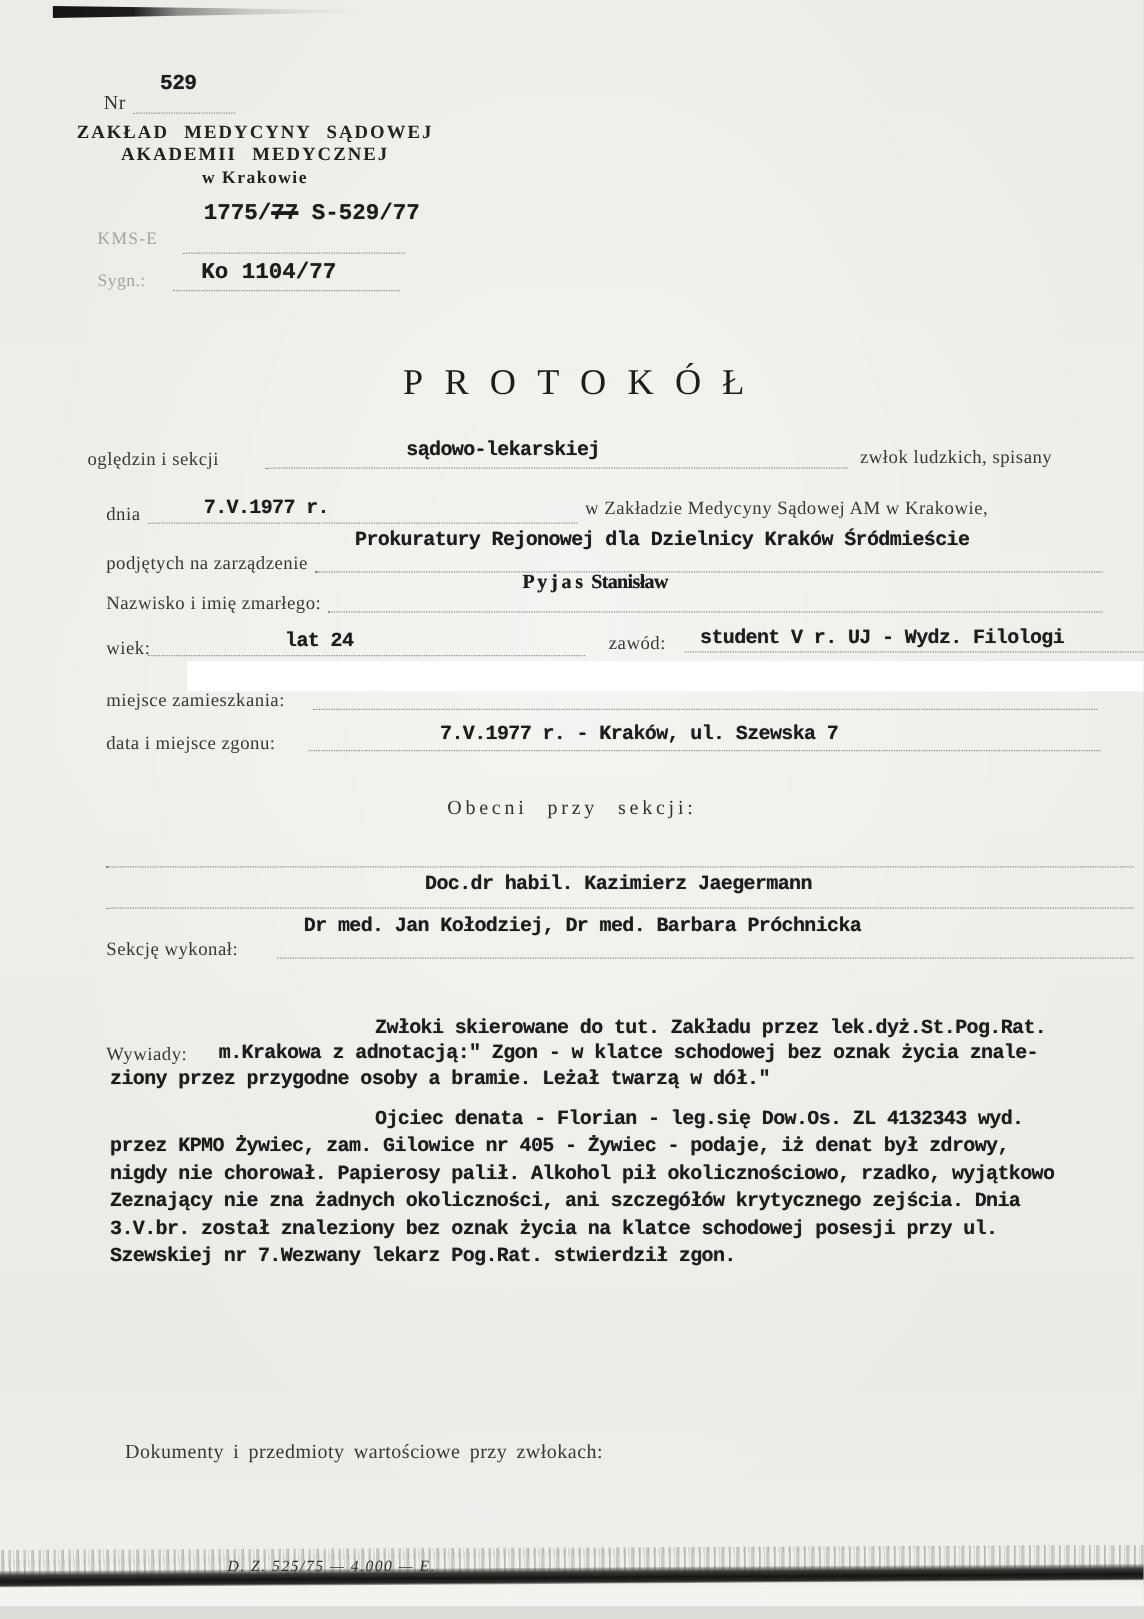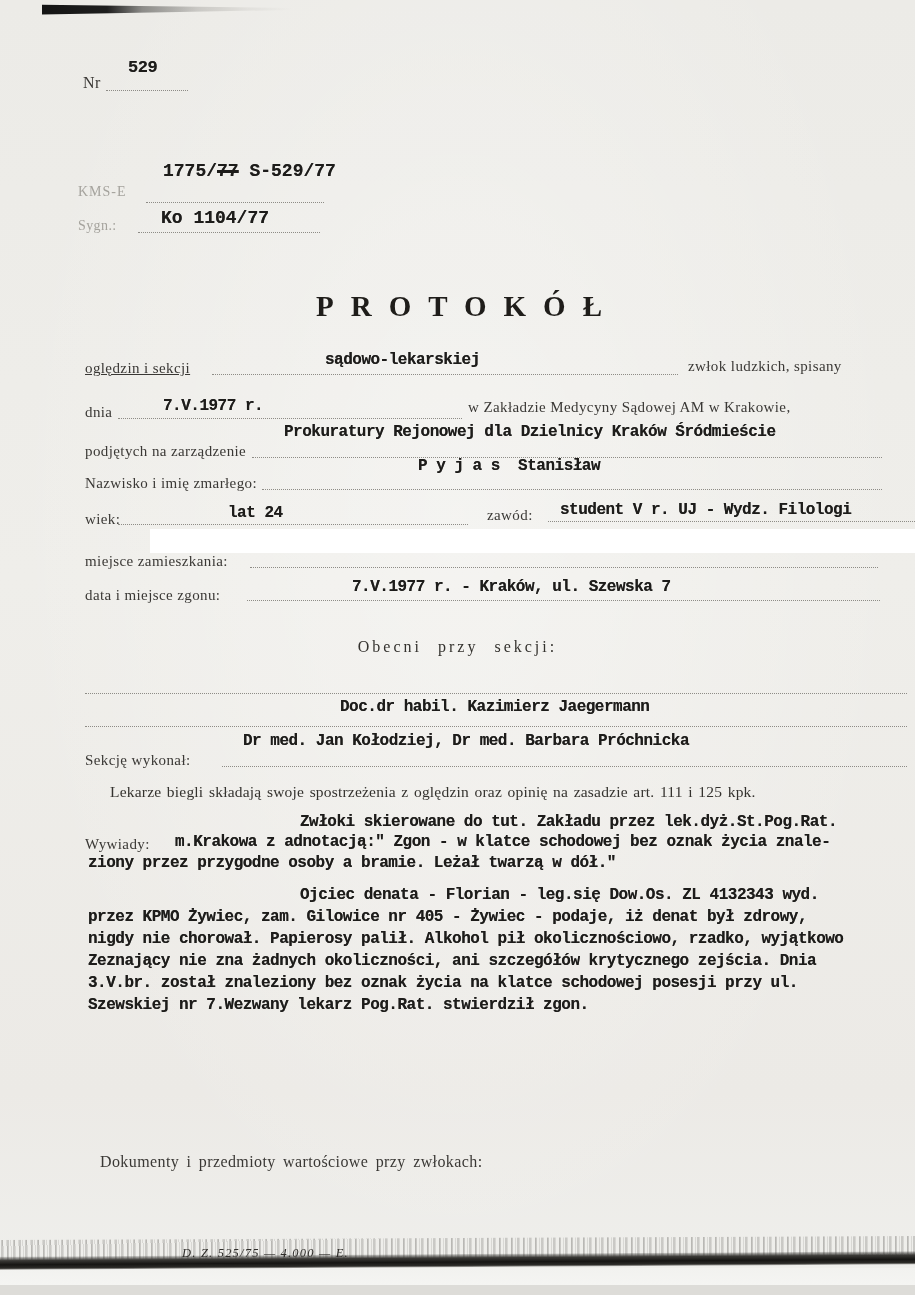--- a/index.html
+++ b/index.html
@@ -21,21 +21,21 @@
     font-family:"Liberation Mono","DejaVu Sans Mono",monospace;
     font-weight:bold;font-size:16px;color:#1d1c1a;
     white-space:pre;letter-spacing:-0.5px;
     text-shadow:0 0 0.6px rgba(30,30,30,0.7);
   }
   .typed.big{font-size:18px;letter-spacing:0;}
   .dots{height:0;border-bottom:1.6px dotted #7d7b75;opacity:0.85;}
   .struck{text-decoration:line-through;text-decoration-thickness:2.5px;}
   .letterhead-line{font-weight:bold;font-size:15px;letter-spacing:1.6px;word-spacing:7px;color:#24221f;}
   .title{
-    font-weight:bold;font-size:29px;letter-spacing:17px;text-indent:20px;
+    font-weight:normal;font-size:29px;letter-spacing:17px;text-indent:20px;
     color:#1f1d1a;text-align:center;
   }
   .heading-spaced{font-size:16px;letter-spacing:3px;word-spacing:9px;color:#33312d;}
   .note{font-size:15.5px;color:#34322e;letter-spacing:0.2px;word-spacing:1.5px;}
   .streak{
     background:linear-gradient(to right,#141414 0%,#1e1e1e 26%,rgba(60,60,58,0.55) 40%,rgba(110,108,104,0.28) 62%,rgba(140,138,132,0.12) 82%,transparent 100%);
     clip-path:polygon(0 15%,55% 30%,100% 42%,100% 58%,55% 75%,0 95%);
   }
   .whiteband{background:#ffffff;}
   .speckle{
@@ -55,46 +55,51 @@
 <body>
 
 <div id="page">
 
   <div class="abs streak" style="left:42px;top:3px;width:250px;height:12px;"></div>
 
   <div class="abs typed" style="left:128px;top:58px;font-size:17px;">529</div>
   <div class="abs lbl" style="left:83px;top:74px;font-size:16px;">Nr</div>
   <div class="abs dots" style="left:106px;top:90px;width:82px;"></div>
 
+  <div class="abs" style="left:58px;top:98px;width:292px;text-align:center;">
+    <div class="letterhead-line">ZAKŁAD  MEDYCYNY  SĄDOWEJ</div>
+    <div class="letterhead-line" style="margin-top:1px;">AKADEMII  MEDYCZNEJ</div>
+    <div style="font-weight:bold;font-size:14px;letter-spacing:1.2px;margin-top:2px;color:#24221f;">w Krakowie</div>
+  </div>
 
   <div class="abs typed big" style="left:163px;top:161px;"><span>1775/</span><span class="struck">77</span><span> S-529/77</span></div>
   <div class="abs lbl faint" style="left:78px;top:184px;font-size:14px;letter-spacing:1px;">KMS-E</div>
   <div class="abs dots" style="left:146px;top:202px;width:178px;"></div>
 
   <div class="abs typed big" style="left:161px;top:208px;">Ko 1104/77</div>
   <div class="abs lbl faint" style="left:78px;top:218px;font-size:14px;">Sygn.:</div>
   <div class="abs dots" style="left:138px;top:232px;width:182px;"></div>
 
   <div class="abs title" style="left:0;right:0;top:290px;">PROTOKÓŁ</div>
 
   <div class="abs typed" style="left:325px;top:351px;">sądowo-lekarskiej</div>
-  <div class="abs lbl" style="left:85px;top:360px;text-decoration:underline;">oględzin i sekcji</div>
+  <div class="abs lbl" style="left:70px;top:360px;">oględzin i sekcji</div>
   <div class="abs dots" style="left:212px;top:374px;width:466px;"></div>
   <div class="abs lbl" style="left:688px;top:358px;">zwłok ludzkich, spisany</div>
 
   <div class="abs typed" style="left:163px;top:397px;">7.V.1977 r.</div>
   <div class="abs lbl" style="left:85px;top:404px;">dnia</div>
   <div class="abs dots" style="left:118px;top:418px;width:344px;"></div>
   <div class="abs lbl" style="left:468px;top:399px;">w Zakładzie Medycyny Sądowej AM w Krakowie,</div>
 
   <div class="abs typed" style="left:284px;top:423px;">Prokuratury Rejonowej dla Dzielnicy Kraków Śródmieście</div>
   <div class="abs lbl" style="left:85px;top:443px;">podjętych na zarządzenie</div>
   <div class="abs dots" style="left:252px;top:457px;width:630px;"></div>
 
-  <div class="abs typed" style="left:418px;top:457px;">P y j a s  Stanisław</div>
+  <div class="abs typed" style="left:418px;top:457px;font-family:Liberation Serif, serif;">P y j a s  Stanisław</div>
   <div class="abs lbl" style="left:85px;top:475px;">Nazwisko i imię zmarłego:</div>
   <div class="abs dots" style="left:262px;top:489px;width:620px;"></div>
 
   <div class="abs typed" style="left:228px;top:504px;">lat 24</div>
   <div class="abs lbl" style="left:85px;top:511px;">wiek:</div>
   <div class="abs dots" style="left:118px;top:524px;width:350px;"></div>
   <div class="abs lbl" style="left:487px;top:507px;">zawód:</div>
   <div class="abs typed" style="left:560px;top:501px;">student V r. UJ - Wydz. Filologi</div>
   <div class="abs dots" style="left:548px;top:521px;width:367px;"></div>
 
@@ -108,21 +113,20 @@
   <div class="abs dots" style="left:247px;top:600px;width:633px;"></div>
 
   <div class="abs heading-spaced" style="left:0;right:0;top:638px;text-align:center;">Obecni przy sekcji:</div>
   <div class="abs dots" style="left:85px;top:693px;width:822px;"></div>
   <div class="abs typed" style="left:340px;top:698px;">Doc.dr habil. Kazimierz Jaegermann</div>
   <div class="abs dots" style="left:85px;top:726px;width:822px;"></div>
   <div class="abs typed" style="left:243px;top:732px;">Dr med. Jan Kołodziej, Dr med. Barbara Próchnicka</div>
   <div class="abs lbl" style="left:85px;top:752px;">Sekcję wykonał:</div>
   <div class="abs dots" style="left:222px;top:766px;width:685px;"></div>
 
-  <div class="abs note" style="left:110px;top:783px;width:790px;">Lekarze biegli składają swoje spostrzeżenia z oględzin oraz opinię na zasadzie art. 111 i 125 kpk.</div>
 
   <div class="abs typed" style="left:300px;top:813px;">Zwłoki skierowane do tut. Zakładu przez lek.dyż.St.Pog.Rat.</div>
   <div class="abs lbl" style="left:85px;top:836px;">Wywiady:</div>
   <div class="abs typed" style="left:175px;top:833px;">m.Krakowa z adnotacją:" Zgon - w klatce schodowej bez oznak życia znale-</div>
   <div class="abs typed" style="left:88px;top:854px;">ziony przez przygodne osoby a bramie. Leżał twarzą w dół."</div>
 
   <div class="abs typed" style="left:300px;top:886px;">Ojciec denata - Florian - leg.się Dow.Os. ZL 4132343 wyd.</div>
   <div class="abs typed" style="left:88px;top:908px;">przez KPMO Żywiec, zam. Gilowice nr 405 - Żywiec - podaje, iż denat był zdrowy,</div>
   <div class="abs typed" style="left:88px;top:930px;">nigdy nie chorował. Papierosy palił. Alkohol pił okolicznościowo, rzadko, wyjątkowo</div>
   <div class="abs typed" style="left:88px;top:952px;">Zeznający nie zna żadnych okoliczności, ani szczegółów krytycznego zejścia. Dnia</div>

